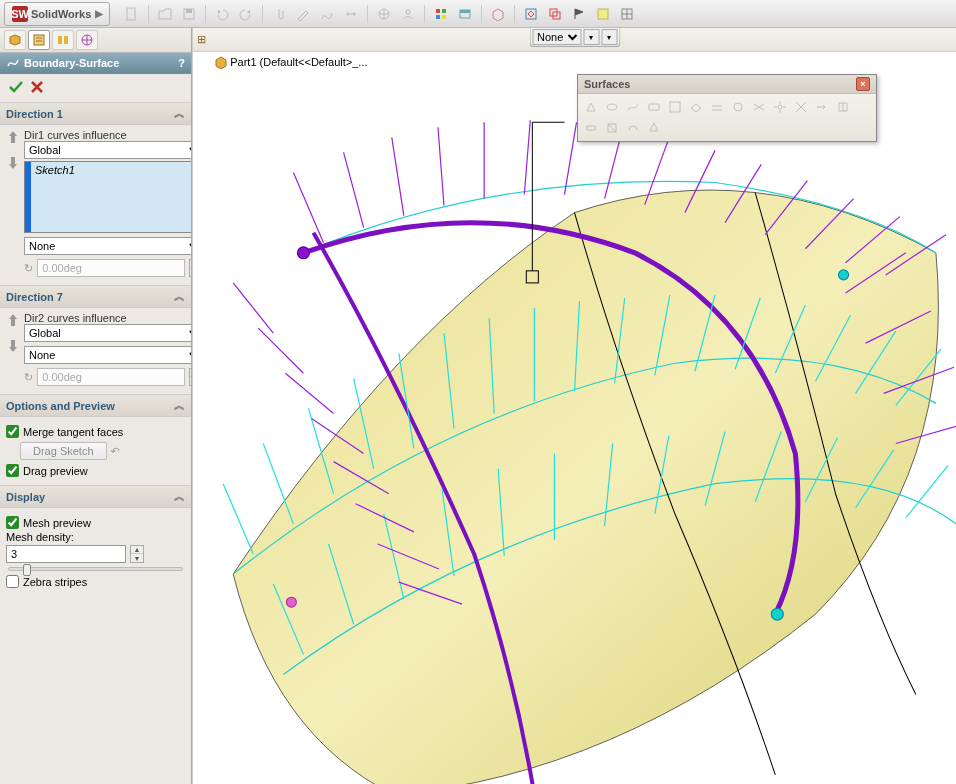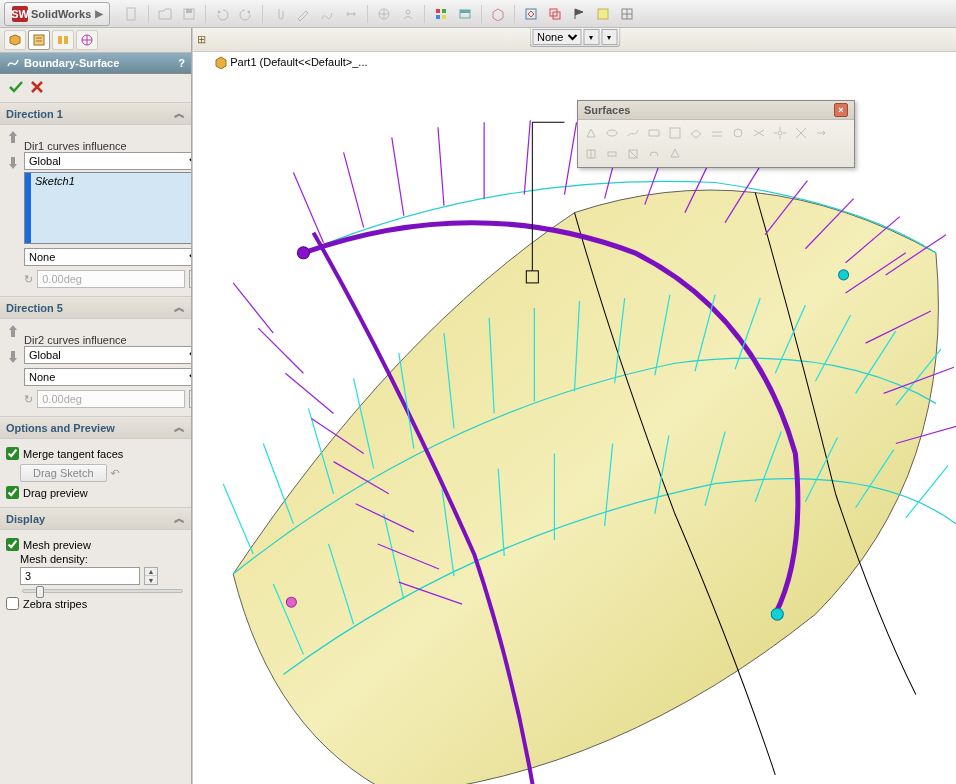--- a/index.html
+++ b/index.html
@@ -26,21 +26,21 @@
 .feature-title svg{width:14px;height:14px;margin-right:4px;}
 .feature-title .help { margin-left: auto; font-weight: bold; color: #fff; cursor: pointer; }
 
 .confirm-row { display: flex; gap: 6px; padding: 6px 8px; background: #ece9e5; }
 .confirm-row .ok svg{width:16px;height:14px;}
 .confirm-row .cancel svg{width:14px;height:14px;}
 
 .group-header { display: flex; align-items: center; justify-content: space-between; background: linear-gradient(#e8e4dc,#d8d4cc); padding: 3px 6px; color: #335a7a; font-weight: bold; border-top: 1px solid #ccc; border-bottom: 1px solid #ccc;}
 .group-header .chev { color: #888; }
 .group-body { padding: 4px 6px 8px 6px; background: #ece9e5; }
-.lbl { color: #333; margin-top: 11px; }
+.lbl { color: #333; }
 select.wide, .text-field { width: 100%; border: 1px solid #9a9a9a; background: #fff; height: 18px; font-size: 11px; }
 .listbox { width: 100%; height: 72px; border: 1px solid #888; background: #d2e6f4; margin-top: 2px; position: relative; font-style: italic; }
 .listbox .colorbar { position: absolute; left: 0; top: 0; bottom: 0; width: 6px; }
 .listbox .item { position: absolute; left: 8px; top: 1px; right: 2px; padding: 1px 2px; }
 .listbox .item.sel { background: #6a8bb5; color: #fff; }
 .row { display: flex; align-items: center; gap: 4px; margin-top: 4px; }
 .arrow-col { display:flex; flex-direction:column; gap:8px; align-items:center; margin-right:4px; color:#777;}
 .arrow-col svg{width:14px;height:16px;}
 .dir-flex{display:flex;align-items:flex-start;}
 .dir-right{flex:1;}
@@ -60,21 +60,21 @@
 
 .viewport { flex: 1; position: relative; background: #fff; border-left: 1px solid #ccc; overflow:hidden;}
 .vp-top { display:flex;align-items:center;height:24px;background:linear-gradient(#f5f3ee,#e8e4da);border-bottom:1px solid #ccc;padding-left:4px;gap:4px;}
 .vp-top .exp{color:#8a6a3a;}
 .vp-top .ref{display:flex;align-items:center;gap:2px;padding:0 4px;margin-top:44px;}
 .vp-top .ref svg{width:14px;height:14px;}
 .vp-dd{position:absolute;left:50%;transform:translateX(-50%);top:0;display:flex;align-items:center;background:linear-gradient(#f8f8f8,#e4e4e4);border:1px solid #aaa;border-top:none;border-radius:0 0 4px 4px;padding:1px 2px;gap:2px;}
 .vp-dd select{border:1px solid #aaa;height:16px;font-size:11px;}
 .vp-dd .smallbtn{width:16px;height:16px;border:1px solid #aaa;background:#eee;display:flex;align-items:center;justify-content:center;font-size:8px;}
 
-.surf-toolbar{position:absolute;left:384px;top:72px;width:278px;background:linear-gradient(#f8f6f0,#e8e5dc);border:1px solid #888;box-shadow:2px 2px 4px rgba(0,0,0,0.25);}
+.surf-toolbar{position:absolute;left:384px;top:46px;width:300px;background:linear-gradient(#f8f6f0,#e8e5dc);border:1px solid #888;box-shadow:2px 2px 4px rgba(0,0,0,0.25);}
 .surf-title{display:flex;align-items:center;justify-content:space-between;background:linear-gradient(#e4e0d6,#d4d0c6);padding:2px 6px;font-weight:bold;color:#555;border-bottom:1px solid #bbb;}
 .surf-title .close{width:14px;height:14px;background:#d9735a;border:1px solid #a04a38;color:#fff;display:flex;align-items:center;justify-content:center;font-size:9px;font-weight:bold;border-radius:2px;}
 .surf-body{padding:4px;display:flex;flex-wrap:wrap;gap:3px;}
 .surf-btn{width:18px;height:18px;opacity:0.45;display:flex;align-items:center;justify-content:center;color:#888;}
 .surf-btn svg{width:14px;height:14px;}
 
 .view3d{position:absolute;left:0;top:24px;right:0;bottom:0;}
 
 </style>
 </head>
@@ -281,21 +281,21 @@
             <div class="spin">
                 <div>▲</div>
                 <div>▼</div>
               </div>
           </div>
         </div>
       </div>
     </div>
 
     <div class="group-header">
-      <span>Direction 5</span>
+      <span>Direction 7</span>
         <span class="chev">︽</span>
     </div>
     <div class="group-body">
       <div class="dir-flex">
         <div class="arrow-col">
           <span><svg viewBox="0 0 14 16">
                 <path d="M7 2l4 5H9v7H5V7H3z" fill="#999"></path>
               </svg></span>
           <span><svg viewBox="0 0 14 16">
                 <path d="M7 14l-4-5h2V2h4v7h2z" fill="#999"></path>
@@ -340,21 +340,21 @@
 
     <div class="group-header">
       <span>Display</span>
         <span class="chev">︽</span>
     </div>
     <div class="group-body">
       <div class="chk-row">
           <input type="checkbox" checked="" style="">
           <span>Mesh preview</span>
         </div>
-      <div style="margin-left:14px;margin-top:2px;">
+      <div style="margin-left:0;margin-top:2px;">
         <div>Mesh density:</div>
         <div class="dens-row">
           <input class="num" type="text" value="3" style="">
           <div class="spin">
               <div>▲</div>
               <div>▼</div>
             </div>
         </div>
         <div class="slider-track">
             <div class="slider-thumb"></div>

